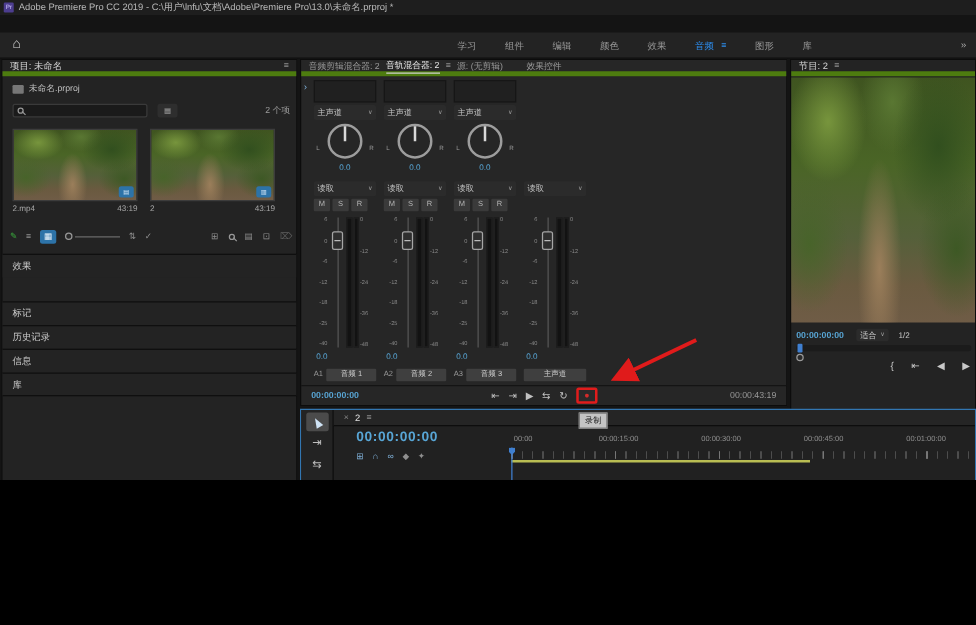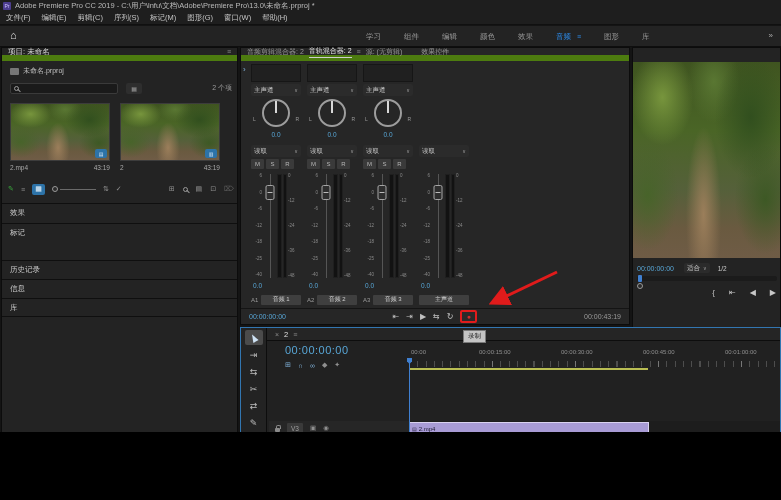--- a/index.html
+++ b/index.html
@@ -1,36 +1,36 @@
 <!DOCTYPE html>
 <html><head>
 <meta charset="utf-8">
 <style>
   *{margin:0;padding:0;box-sizing:border-box;font-family:"Liberation Sans","DejaVu Sans",sans-serif;}
   html,body{background:#000;}
-  #app{position:relative;width:781px;height:432px;background:#141414;overflow:hidden;color:#c8c8c8;}
+  #app{position:relative;width:781px;height:384px;background:#141414;overflow:hidden;color:#c8c8c8;}
   
   #titlebar{position:absolute;left:0;top:0;width:781px;height:12px;background:#1e1e1e;display:flex;align-items:center;gap:4px;padding-left:3px;}
   #appicon{width:8px;height:8px;background:#4c3d8f;color:#cfc3ff;font-size:5px;display:flex;align-items:center;justify-content:center;border-radius:1px;}
   #titletext{font-size:7.5px;color:#b9b9b9;white-space:nowrap;}
   #menubar{position:absolute;left:0;top:12px;width:781px;height:13px;background:#1e1e1e;display:flex;align-items:center;gap:11px;padding-left:6px;border-bottom:1px solid #101010;}
   #menubar span{font-size:7.5px;color:#c6c6c6;}
   #wsbar{position:absolute;left:0;top:26px;width:781px;height:21px;background:#232323;border-bottom:1px solid #0e0e0e;}
   #homeicon{position:absolute;left:10px;top:3px;font-size:11px;color:#d8d8d8;}
   #wstabs{position:absolute;left:366px;top:0;height:21px;display:flex;align-items:center;gap:23px;}
   #wstabs .wst{font-size:7.5px;color:#989898;white-space:nowrap;}
   #wstabs .wst.active{color:#2d8ceb;}
   #wstabs .wsmenu{font-size:7px;color:#2d8ceb;margin-left:-17px;}
   #wsoverflow{position:absolute;right:8px;top:5px;font-size:8px;color:#aaa;}
   
   .panel{position:absolute;background:#232323;border:1px solid #0c0c0c;}
-  .phead{height:13px;display:flex;align-items:center;gap:5px;padding:0 6px;border-bottom:6px solid #4d7c0f;background:#232323;}
+  .phead{height:13px;display:flex;align-items:center;gap:5px;padding:0 6px;border-bottom:4px solid #4d7c0f;background:#232323;}
   .ptitle{font-size:7.5px;color:#d6d6d6;white-space:nowrap;}
   .pmenu{font-size:7px;color:#8d8d8d;}
-  .blue{color:#58a6d6;}
+  .blue{color:#58a6d6;font-weight:bold;}
   .forest{background:
     radial-gradient(ellipse 30% 35% at 20% 18%, rgba(122,152,62,.95), rgba(122,152,62,0) 70%),
     radial-gradient(ellipse 35% 45% at 80% 28%, rgba(48,78,30,.95), rgba(48,78,30,0) 70%),
     radial-gradient(ellipse 25% 30% at 55% 10%, rgba(92,122,52,.9), rgba(92,122,52,0) 70%),
     radial-gradient(ellipse 16% 60% at 48% 78%, rgba(158,128,92,.95), rgba(158,128,92,0) 75%),
     radial-gradient(ellipse 30% 40% at 10% 68%, rgba(70,100,40,.9), rgba(70,100,40,0) 70%),
     radial-gradient(ellipse 30% 40% at 90% 70%, rgba(58,88,34,.9), rgba(58,88,34,0) 70%),
     linear-gradient(180deg,#3f5420 0%,#4a6526 35%,#55603a 65%,#6a5a40 85%,#6f5c46 100%);}
   .mag{display:inline-block;width:5px;height:5px;border:1px solid #999;border-radius:50%;position:relative;}
   .mag::after{content:"";position:absolute;width:4px;height:1px;background:#999;transform:rotate(45deg);right:-3px;bottom:-1px;}
@@ -159,30 +159,20 @@
 </head>
 <body>
 
 <div id="app">
 
   <div id="titlebar">
     <div id="appicon">Pr</div>
     <span id="titletext">Adobe Premiere Pro CC 2019 - C:\用户\lnfu\文档\Adobe\Premiere Pro\13.0\未命名.prproj *</span>
   </div>
 
-  <div id="menubar">
-    <span>文件(F)</span>
-    <span>编辑(E)</span>
-    <span>剪辑(C)</span>
-    <span>序列(S)</span>
-    <span>标记(M)</span>
-    <span>图形(G)</span>
-    <span>窗口(W)</span>
-    <span>帮助(H)</span>
-  </div>
 
   <div id="wsbar">
     <span id="homeicon">⌂</span>
     <div id="wstabs">
       <span class="wst">学习</span>
       <span class="wst">组件</span>
       <span class="wst">编辑</span>
       <span class="wst">颜色</span>
       <span class="wst">效果</span>
       <span class="wst active">音频</span>
@@ -245,21 +235,21 @@
         <span class="pt mag"></span>
         <span class="pt">▤</span>
         <span class="pt">⊡</span>
         <span class="pt" style="color:#5f5f5f">⌦</span>
       </span>
     </div>
 
     <div class="lowtab" style="top:155px">
         <span>效果</span>
       </div>
-    <div class="lowtab" style="top:175px">
+    <div class="lowtab" style="top:193px">
         <span>标记</span>
       </div>
     <div class="lowtab" style="top:212px">
         <span>历史记录</span>
       </div>
     <div class="lowtab" style="top:231px">
         <span>信息</span>
       </div>
     <div class="lowtab" style="top:250px;border-bottom:1px solid #0f0f0f">
         <span>库</span>
@@ -486,20 +476,24 @@
         <span class="tb">↻</span>
         <span id="recbox">
           <span id="recbtn">●</span>
         </span>
       </div>
       <span id="mix-dur">00:00:43:19</span>
     </div>
   </div>
 
   <div id="program" class="panel">
+    <div class="phead">
+      <span class="ptitle">节目: 2</span>
+      <span class="pmenu">≡</span>
+    </div>
     <div id="prog-img" class="forest"></div>
     <div id="progctrl">
       <span id="prog-time" class="blue">00:00:00:00</span>
       <span id="fitcombo">
         <span class="clabel">适合</span>
         <span class="chev">∨</span>
       </span>
       <span id="prog-res">1/2</span>
     </div>
     <div id="progscrub">

